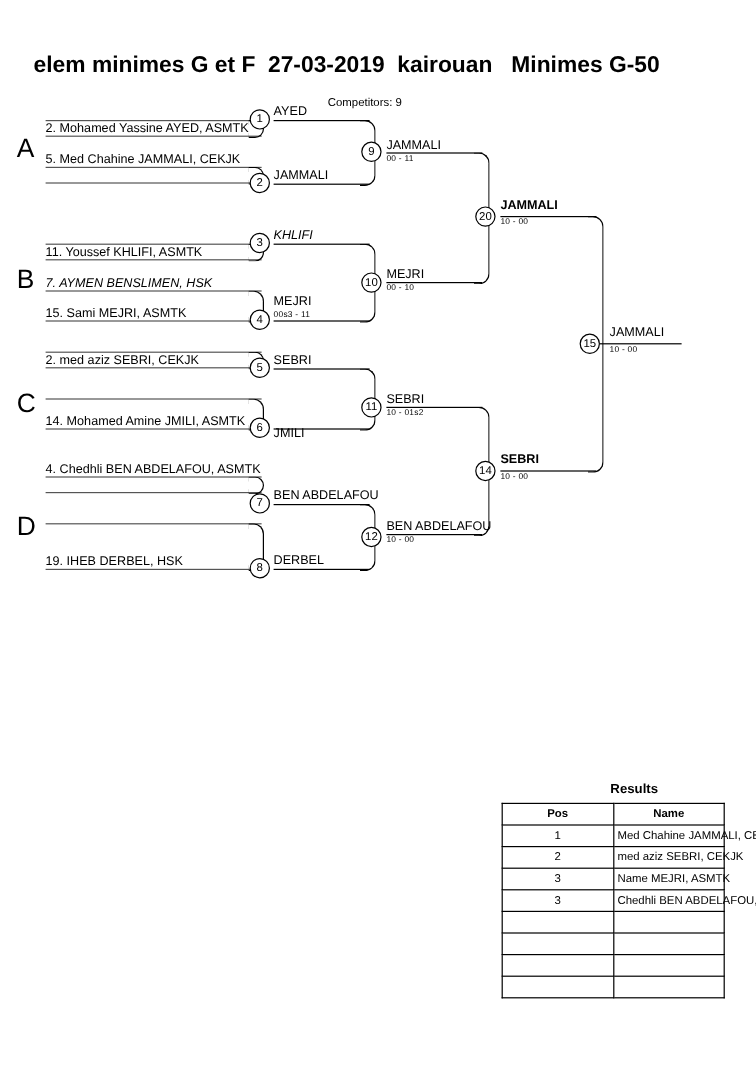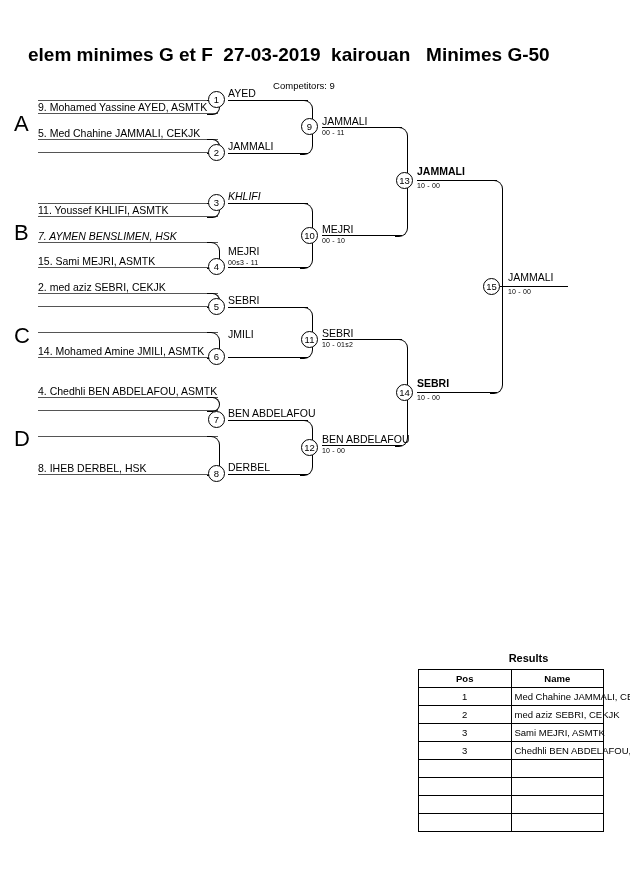--- a/index.html
+++ b/index.html
@@ -121,63 +121,63 @@
 <div class="abs" id="competitors">Competitors: 9</div>
 
 <div class="abs group-letter" style="left:14px; top:113px;">A</div>
 <div class="abs group-letter" style="left:14px; top:222px;">B</div>
 <div class="abs group-letter" style="left:14px; top:325px;">C</div>
 <div class="abs group-letter" style="left:14px; top:428px;">D</div>
 
 <div class="abs entry-name" style="left:38px; top:88px;"></div>
 <div class="abs entry-line" style="left:38px; top:100px; width:180px;"></div>
 
-<div class="abs entry-name" style="left:38px; top:101px;">9. Mohamed Yassine AYED, ASMTK</div>
+<div class="abs entry-name" style="left:38px; top:101px;">2. Mohamed Yassine AYED, ASMTK</div>
 <div class="abs entry-line" style="left:38px; top:113px; width:180px;"></div>
 
 <div class="abs entry-name" style="left:38px; top:127px;">5. Med Chahine JAMMALI, CEKJK</div>
 <div class="abs entry-line" style="left:38px; top:139px; width:180px;"></div>
 
 <div class="abs entry-name" style="left:38px; top:140px;"></div>
 <div class="abs entry-line" style="left:38px; top:152px; width:180px;"></div>
 
 <div class="abs entry-name" style="left:38px; top:191px;"></div>
 <div class="abs entry-line" style="left:38px; top:203px; width:180px;"></div>
 
 <div class="abs entry-name" style="left:38px; top:204px;">11. Youssef KHLIFI, ASMTK</div>
 <div class="abs entry-line" style="left:38px; top:216px; width:180px;"></div>
 
 <div class="abs entry-name" style="left:38px; top:230px;font-style:italic;">7. AYMEN BENSLIMEN, HSK</div>
 <div class="abs entry-line" style="left:38px; top:242px; width:180px;"></div>
 
 <div class="abs entry-name" style="left:38px; top:255px;">15. Sami MEJRI, ASMTK</div>
 <div class="abs entry-line" style="left:38px; top:267px; width:180px;"></div>
 
-<div class="abs entry-name" style="left:38px; top:281px;">2. med aziz SEBRI, CEKJK</div>
+<div class="abs entry-name" style="left:38px; top:294px;">2. med aziz SEBRI, CEKJK</div>
 <div class="abs entry-line" style="left:38px; top:293px; width:180px;"></div>
 
 <div class="abs entry-name" style="left:38px; top:294px;"></div>
 <div class="abs entry-line" style="left:38px; top:306px; width:180px;"></div>
 
 <div class="abs entry-name" style="left:38px; top:320px;"></div>
 <div class="abs entry-line" style="left:38px; top:332px; width:180px;"></div>
 
 <div class="abs entry-name" style="left:38px; top:345px;">14. Mohamed Amine JMILI, ASMTK</div>
 <div class="abs entry-line" style="left:38px; top:357px; width:180px;"></div>
 
 <div class="abs entry-name" style="left:38px; top:385px;">4. Chedhli BEN ABDELAFOU, ASMTK</div>
 <div class="abs entry-line" style="left:38px; top:397px; width:180px;"></div>
 
 <div class="abs entry-name" style="left:38px; top:398px;"></div>
 <div class="abs entry-line" style="left:38px; top:410px; width:180px;"></div>
 
 <div class="abs entry-name" style="left:38px; top:424px;"></div>
 <div class="abs entry-line" style="left:38px; top:436px; width:180px;"></div>
 
-<div class="abs entry-name" style="left:38px; top:462px;">8. IHEB DERBEL, HSK</div>
+<div class="abs entry-name" style="left:38px; top:462px;">19. IHEB DERBEL, HSK</div>
 <div class="abs entry-line" style="left:38px; top:474px; width:180px;"></div>
 
 <div class="abs elbow" style="left:207px; top:100px; width:12px; height:13px;"></div>
 <div class="abs elbow" style="left:207px; top:139px; width:12px; height:13px;"></div>
 <div class="abs elbow" style="left:207px; top:203px; width:12px; height:13px;"></div>
 <div class="abs elbow" style="left:207px; top:242px; width:12px; height:25px;"></div>
 <div class="abs elbow" style="left:207px; top:293px; width:12px; height:13px;"></div>
 <div class="abs elbow" style="left:207px; top:332px; width:12px; height:25px;"></div>
 <div class="abs elbow" style="left:207px; top:397px; width:12px; height:13px;"></div>
 <div class="abs elbow" style="left:207px; top:436px; width:12px; height:38px;"></div>
@@ -197,21 +197,21 @@
 <div class="abs node" style="left:208px; top:258px;">4</div>
 <div class="abs winner" style="left:228px; top:246px;">MEJRI</div>
 <div class="abs score" style="left:228px; top:259px;">00s3 - 11</div>
 <div class="abs hline" style="left:228px; top:267px; width:80px;"></div>
 
 <div class="abs node" style="left:208px; top:298px;">5</div>
 <div class="abs winner" style="left:228px; top:295px;">SEBRI</div>
 <div class="abs hline" style="left:228px; top:307px; width:80px;"></div>
 
 <div class="abs node" style="left:208px; top:348px;">6</div>
-<div class="abs winner" style="left:228px; top:329px;">JMILI</div>
+<div class="abs winner" style="left:228px; top:356px;">JMILI</div>
 <div class="abs hline" style="left:228px; top:357px; width:80px;"></div>
 
 <div class="abs node" style="left:208px; top:411px;">7</div>
 <div class="abs winner" style="left:228px; top:408px;">BEN ABDELAFOU</div>
 <div class="abs hline" style="left:228px; top:420px; width:80px;"></div>
 
 <div class="abs node" style="left:208px; top:465px;">8</div>
 <div class="abs winner" style="left:228px; top:462px;">DERBEL</div>
 <div class="abs hline" style="left:228px; top:474px; width:80px;"></div>
 
@@ -234,21 +234,21 @@
 <div class="abs winner" style="left:322px; top:328px;">SEBRI</div>
 <div class="abs score" style="left:322px; top:341px;">10 - 01s2</div>
 <div class="abs hline" style="left:322px; top:339px; width:80px;"></div>
 
 <div class="abs node" style="left:301px; top:439px;">12</div>
 <div class="abs winner" style="left:322px; top:434px;">BEN ABDELAFOU</div>
 <div class="abs score" style="left:322px; top:447px;">10 - 00</div>
 <div class="abs hline" style="left:322px; top:445px; width:80px;"></div>
 
 <div class="abs conn" style="left:395px; top:127px; width:12px; height:108px;"></div>
-<div class="abs node" style="left:396px; top:172px;">13</div>
+<div class="abs node" style="left:396px; top:172px;">20</div>
 <div class="abs winner bold" style="left:417px; top:166px;">JAMMALI</div>
 <div class="abs score" style="left:417px; top:182px;">10 - 00</div>
 <div class="abs hline" style="left:417px; top:180px; width:80px;"></div>
 
 <div class="abs conn" style="left:395px; top:339px; width:12px; height:106px;"></div>
 <div class="abs node" style="left:396px; top:384px;">14</div>
 <div class="abs winner bold" style="left:417px; top:378px;">SEBRI</div>
 <div class="abs score" style="left:417px; top:394px;">10 - 00</div>
 <div class="abs hline" style="left:417px; top:392px; width:80px;"></div>
 
@@ -271,21 +271,21 @@
       <tr>
         <td class="pos">1</td>
         <td class="nm">Med Chahine JAMMALI, CEKJK</td>
       </tr>
       <tr>
         <td class="pos">2</td>
         <td class="nm">med aziz SEBRI, CEKJK</td>
       </tr>
       <tr>
         <td class="pos">3</td>
-        <td class="nm">Sami MEJRI, ASMTK</td>
+        <td class="nm">Name MEJRI, ASMTK</td>
       </tr>
       <tr>
         <td class="pos">3</td>
         <td class="nm">Chedhli BEN ABDELAFOU, ASMTK</td>
       </tr>
       <tr>
         <td class="pos"></td>
         <td class="nm"></td>
       </tr>
       <tr>

